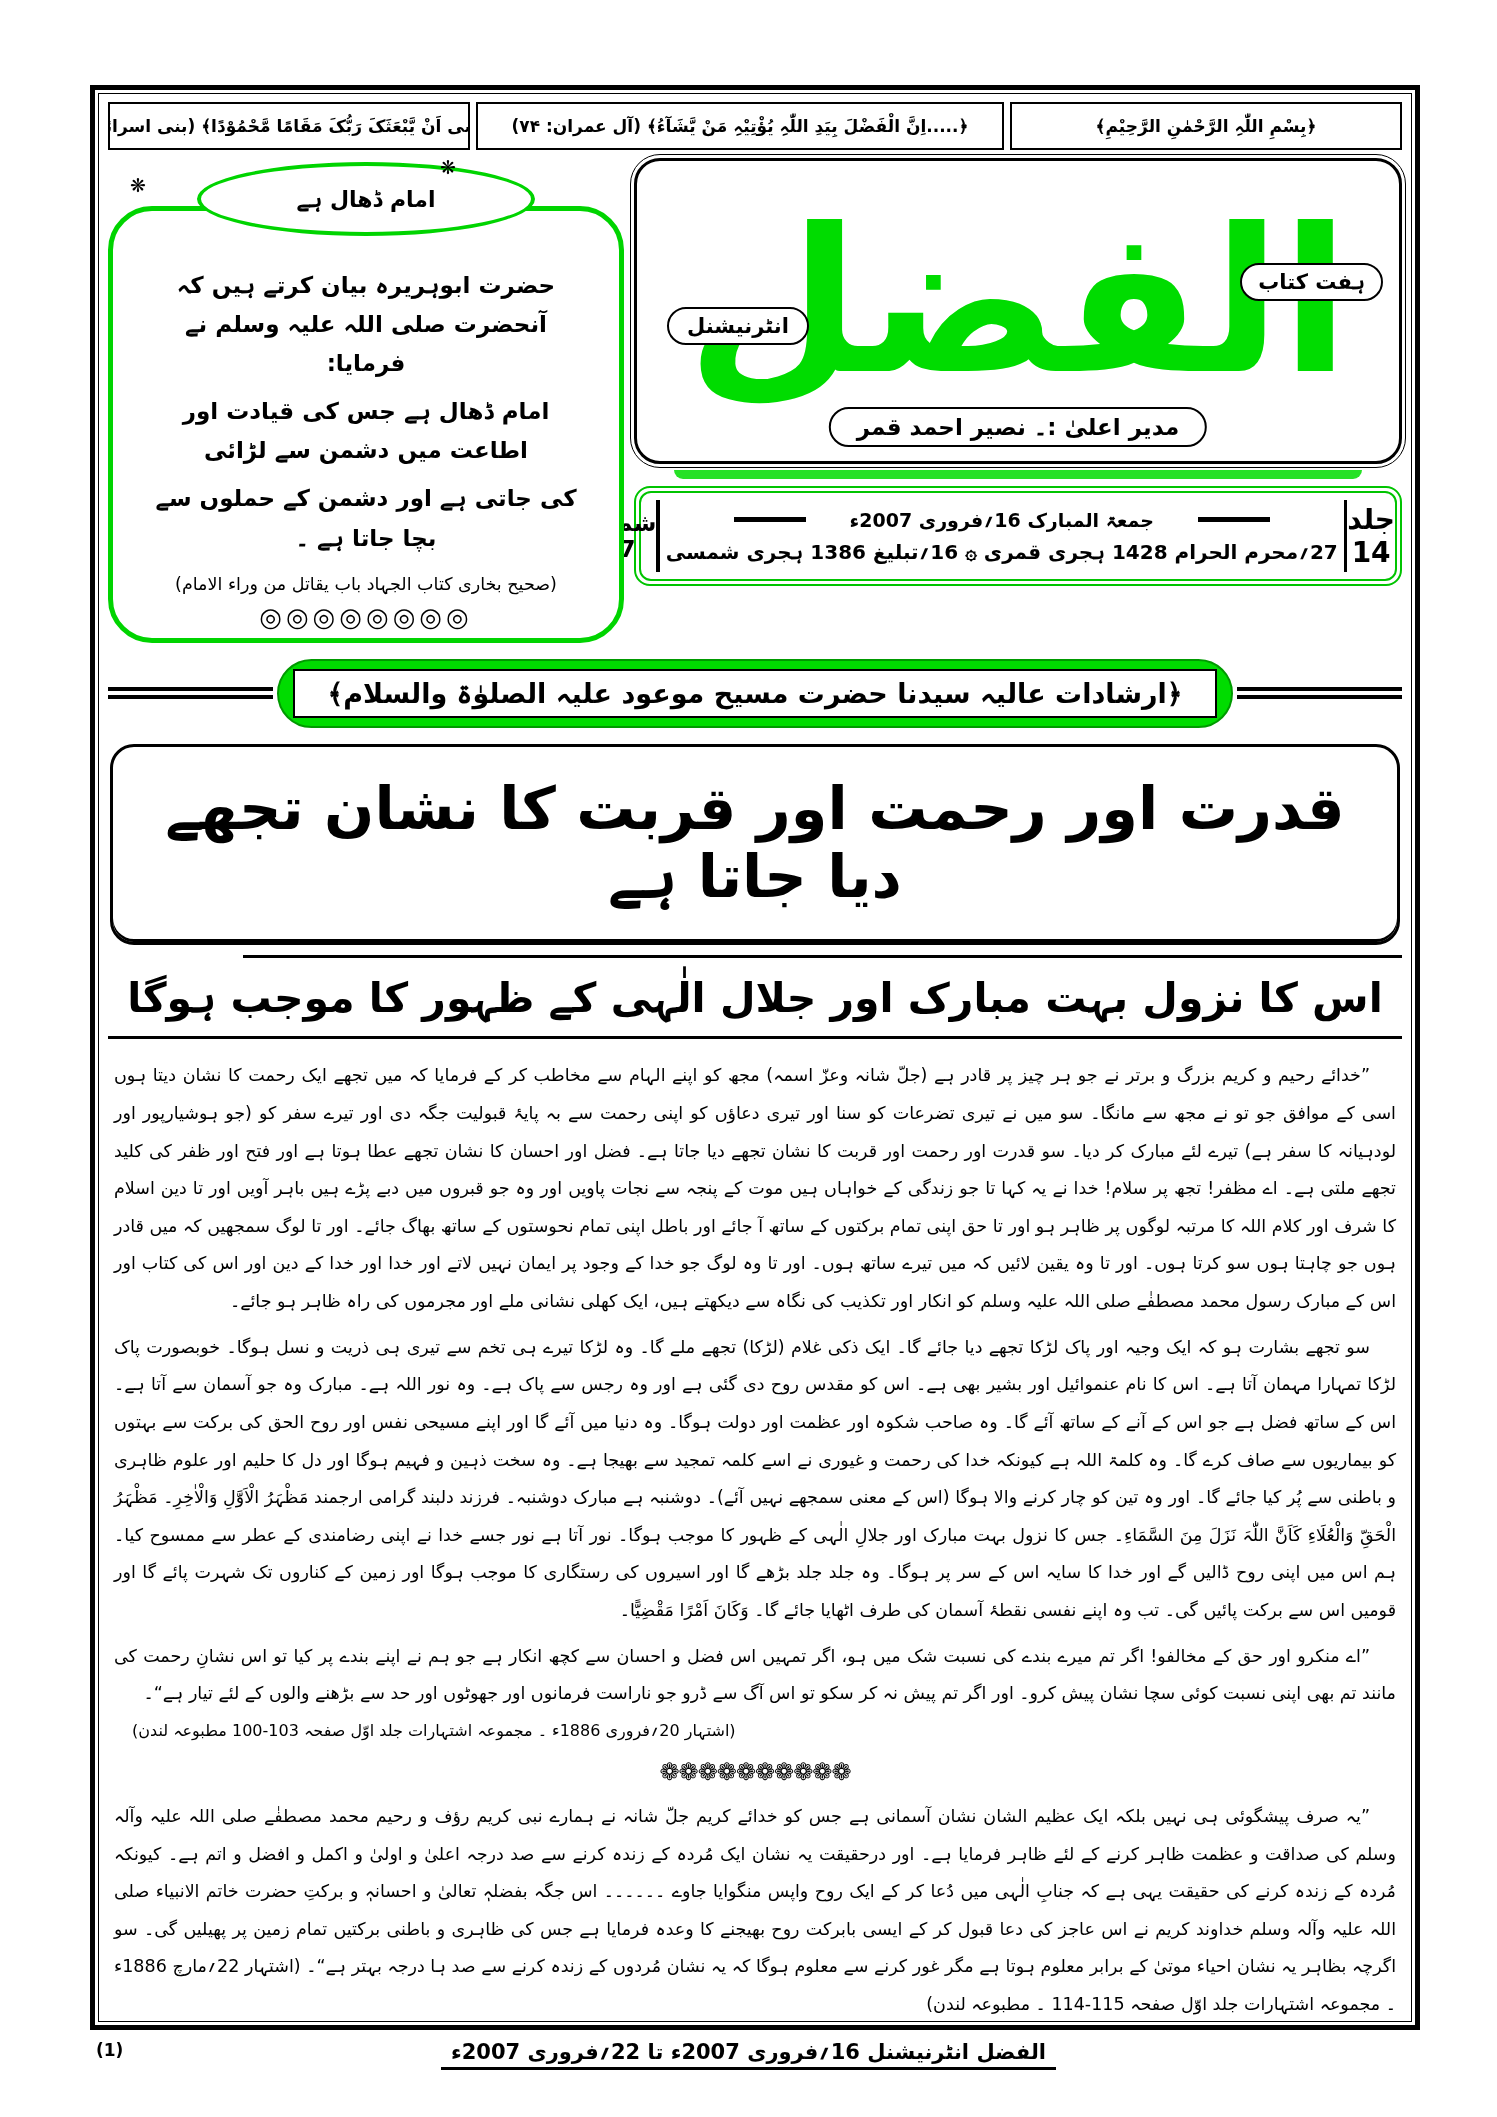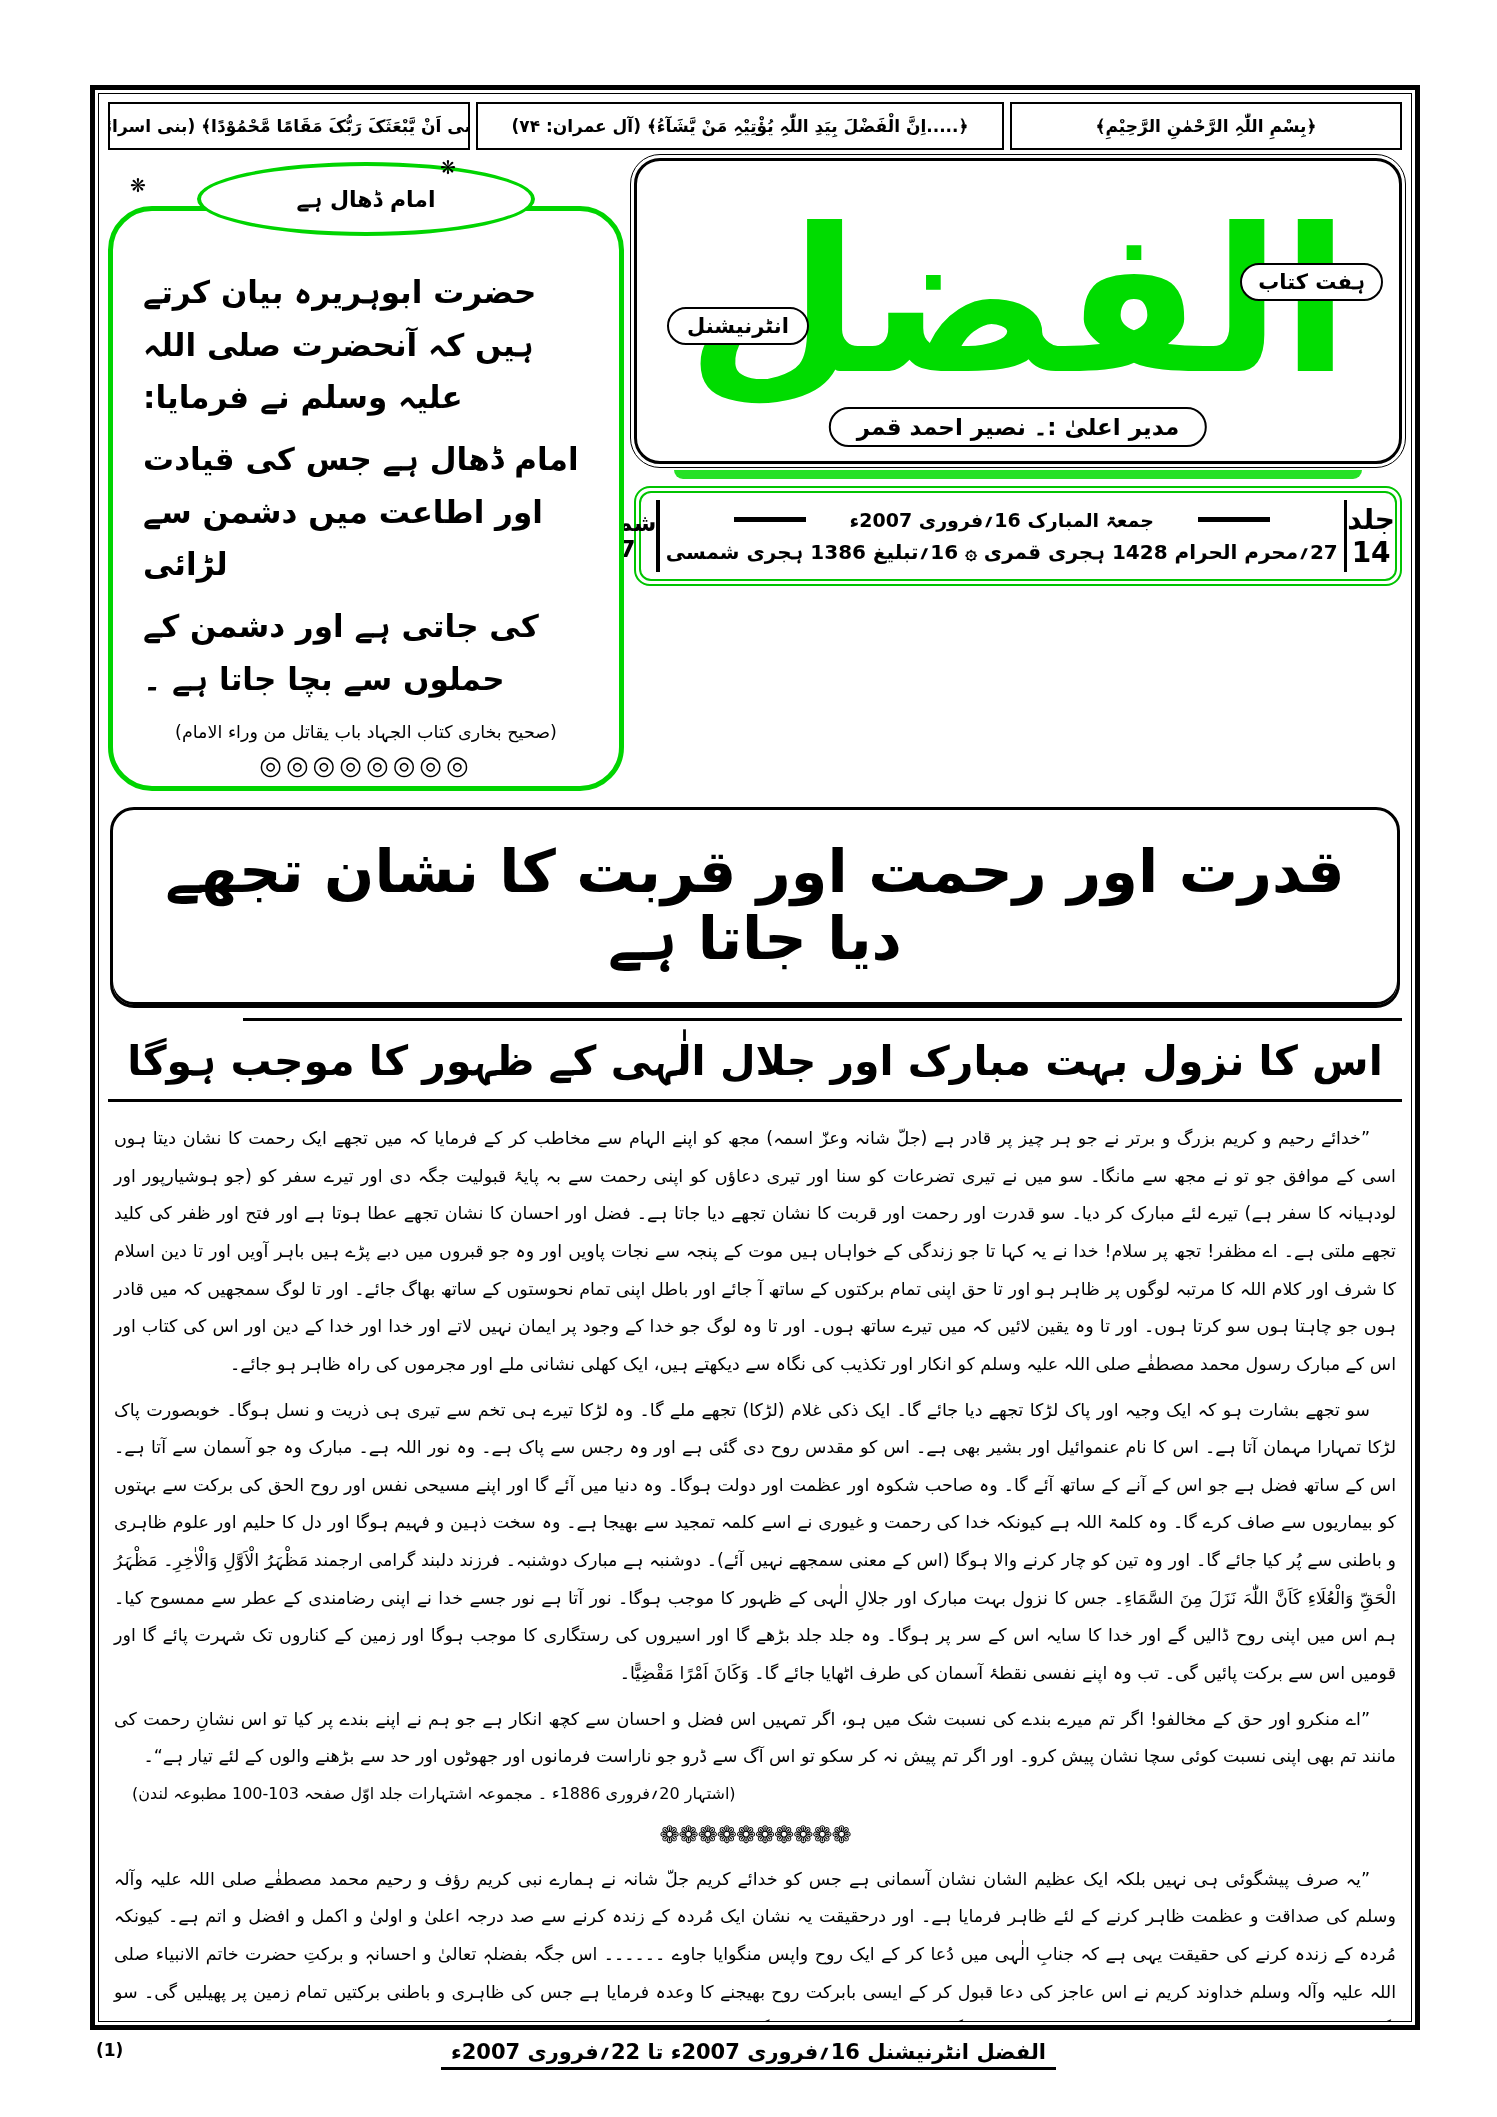--- a/index.html
+++ b/index.html
@@ -61,21 +61,21 @@
   .orn-l{left:22px;top:16px;}
   .imam-oval{
     width:330px;height:66px;margin:4px auto 0;border:4.5px solid #00D400;border-radius:50%;
     background:#fff;display:flex;align-items:center;justify-content:center;
     font-size:22px;font-weight:bold;position:relative;z-index:2;
   }
   .imam-box{
     border:5px solid #00D400;border-radius:44px;margin-top:-30px;
     padding:46px 22px 6px;min-height:338px;box-sizing:border-box;background:#fff;
   }
-  .imam-line{font-size:31px;font-weight:bold;text-align:left;margin:9px 8px;line-height:1.7;}
+  .imam-line{font-size:23px;font-weight:bold;text-align:center;margin:9px 8px;line-height:1.7;}
   .imam-attr{font-size:17.5px;text-align:center;margin:16px 0 2px;font-weight:normal;}
   .imam-circles{text-align:center;font-size:26px;letter-spacing:4px;margin:8px 0 0;}
   
   .banner-row{display:flex;align-items:center;margin:16px 0 0;}
   .banner-line{flex:1;height:12px;border-top:4px solid #000;border-bottom:4px solid #000;box-sizing:border-box;}
   .banner-pill{background:#00DC00;border:2px solid #009A00;border-radius:38px;padding:8px 14px;margin:0 4px;}
   .banner-text{background:#fff;border:2.5px solid #000;padding:7px 32px;font-size:27px;font-weight:bold;white-space:nowrap;}
   
   .headline-box{
     border:3.5px solid #000;border-radius:24px;margin:16px 2px 0;
@@ -155,20 +155,27 @@
             <p class="imam-line">حضرت ابوہریرہ بیان کرتے ہیں کہ آنحضرت صلی اللہ علیہ وسلم نے فرمایا:</p>
             <p class="imam-line">امام ڈھال ہے جس کی قیادت اور اطاعت میں دشمن سے لڑائی</p>
             <p class="imam-line">کی جاتی ہے اور دشمن کے حملوں سے بچا جاتا ہے ۔</p>
             <p class="imam-attr">(صحیح بخاری کتاب الجہاد باب یقاتل من وراء الامام)</p>
             <p class="imam-circles">◎◎◎◎◎◎◎◎</p>
           </div>
         </div>
 
       </div>
 
+      <div class="banner-row">
+        <div class="banner-line"></div>
+        <div class="banner-pill">
+          <div class="banner-text">﴿ارشادات عالیہ سیدنا حضرت مسیح موعود علیہ الصلوٰۃ والسلام﴾</div>
+        </div>
+        <div class="banner-line"></div>
+      </div>
 
       <div class="headline-box">
         <div class="headline">قدرت اور رحمت اور قربت کا نشان تجھے دیا جاتا ہے</div>
       </div>
       <div class="sub-rule-top"></div>
       <div class="subheadline">اس کا نزول بہت مبارک اور جلال الٰہی کے ظہور کا موجب ہوگا</div>
       <div class="sub-rule-bottom"></div>
 
       <div class="article">
         <p class="para">”خدائے رحیم و کریم بزرگ و برتر نے جو ہر چیز پر قادر ہے (جلّ شانہ وعزّ اسمہ) مجھ کو اپنے الہام سے مخاطب کر کے فرمایا کہ میں تجھے ایک رحمت کا نشان دیتا ہوں اسی کے موافق جو تو نے مجھ سے مانگا۔ سو میں نے تیری تضرعات کو سنا اور تیری دعاؤں کو اپنی رحمت سے بہ پایۂ قبولیت جگہ دی اور تیرے سفر کو (جو ہوشیارپور اور لودہیانہ کا سفر ہے) تیرے لئے مبارک کر دیا۔ سو قدرت اور رحمت اور قربت کا نشان تجھے دیا جاتا ہے۔ فضل اور احسان کا نشان تجھے عطا ہوتا ہے اور فتح اور ظفر کی کلید تجھے ملتی ہے۔ اے مظفر! تجھ پر سلام! خدا نے یہ کہا تا جو زندگی کے خواہاں ہیں موت کے پنجہ سے نجات پاویں اور وہ جو قبروں میں دبے پڑے ہیں باہر آویں اور تا دین اسلام کا شرف اور کلام اللہ کا مرتبہ لوگوں پر ظاہر ہو اور تا حق اپنی تمام برکتوں کے ساتھ آ جائے اور باطل اپنی تمام نحوستوں کے ساتھ بھاگ جائے۔ اور تا لوگ سمجھیں کہ میں قادر ہوں جو چاہتا ہوں سو کرتا ہوں۔ اور تا وہ یقین لائیں کہ میں تیرے ساتھ ہوں۔ اور تا وہ لوگ جو خدا کے وجود پر ایمان نہیں لاتے اور خدا اور خدا کے دین اور اس کی کتاب اور اس کے مبارک رسول محمد مصطفٰے صلی اللہ علیہ وسلم کو انکار اور تکذیب کی نگاہ سے دیکھتے ہیں، ایک کھلی نشانی ملے اور مجرموں کی راہ ظاہر ہو جائے۔</p>

